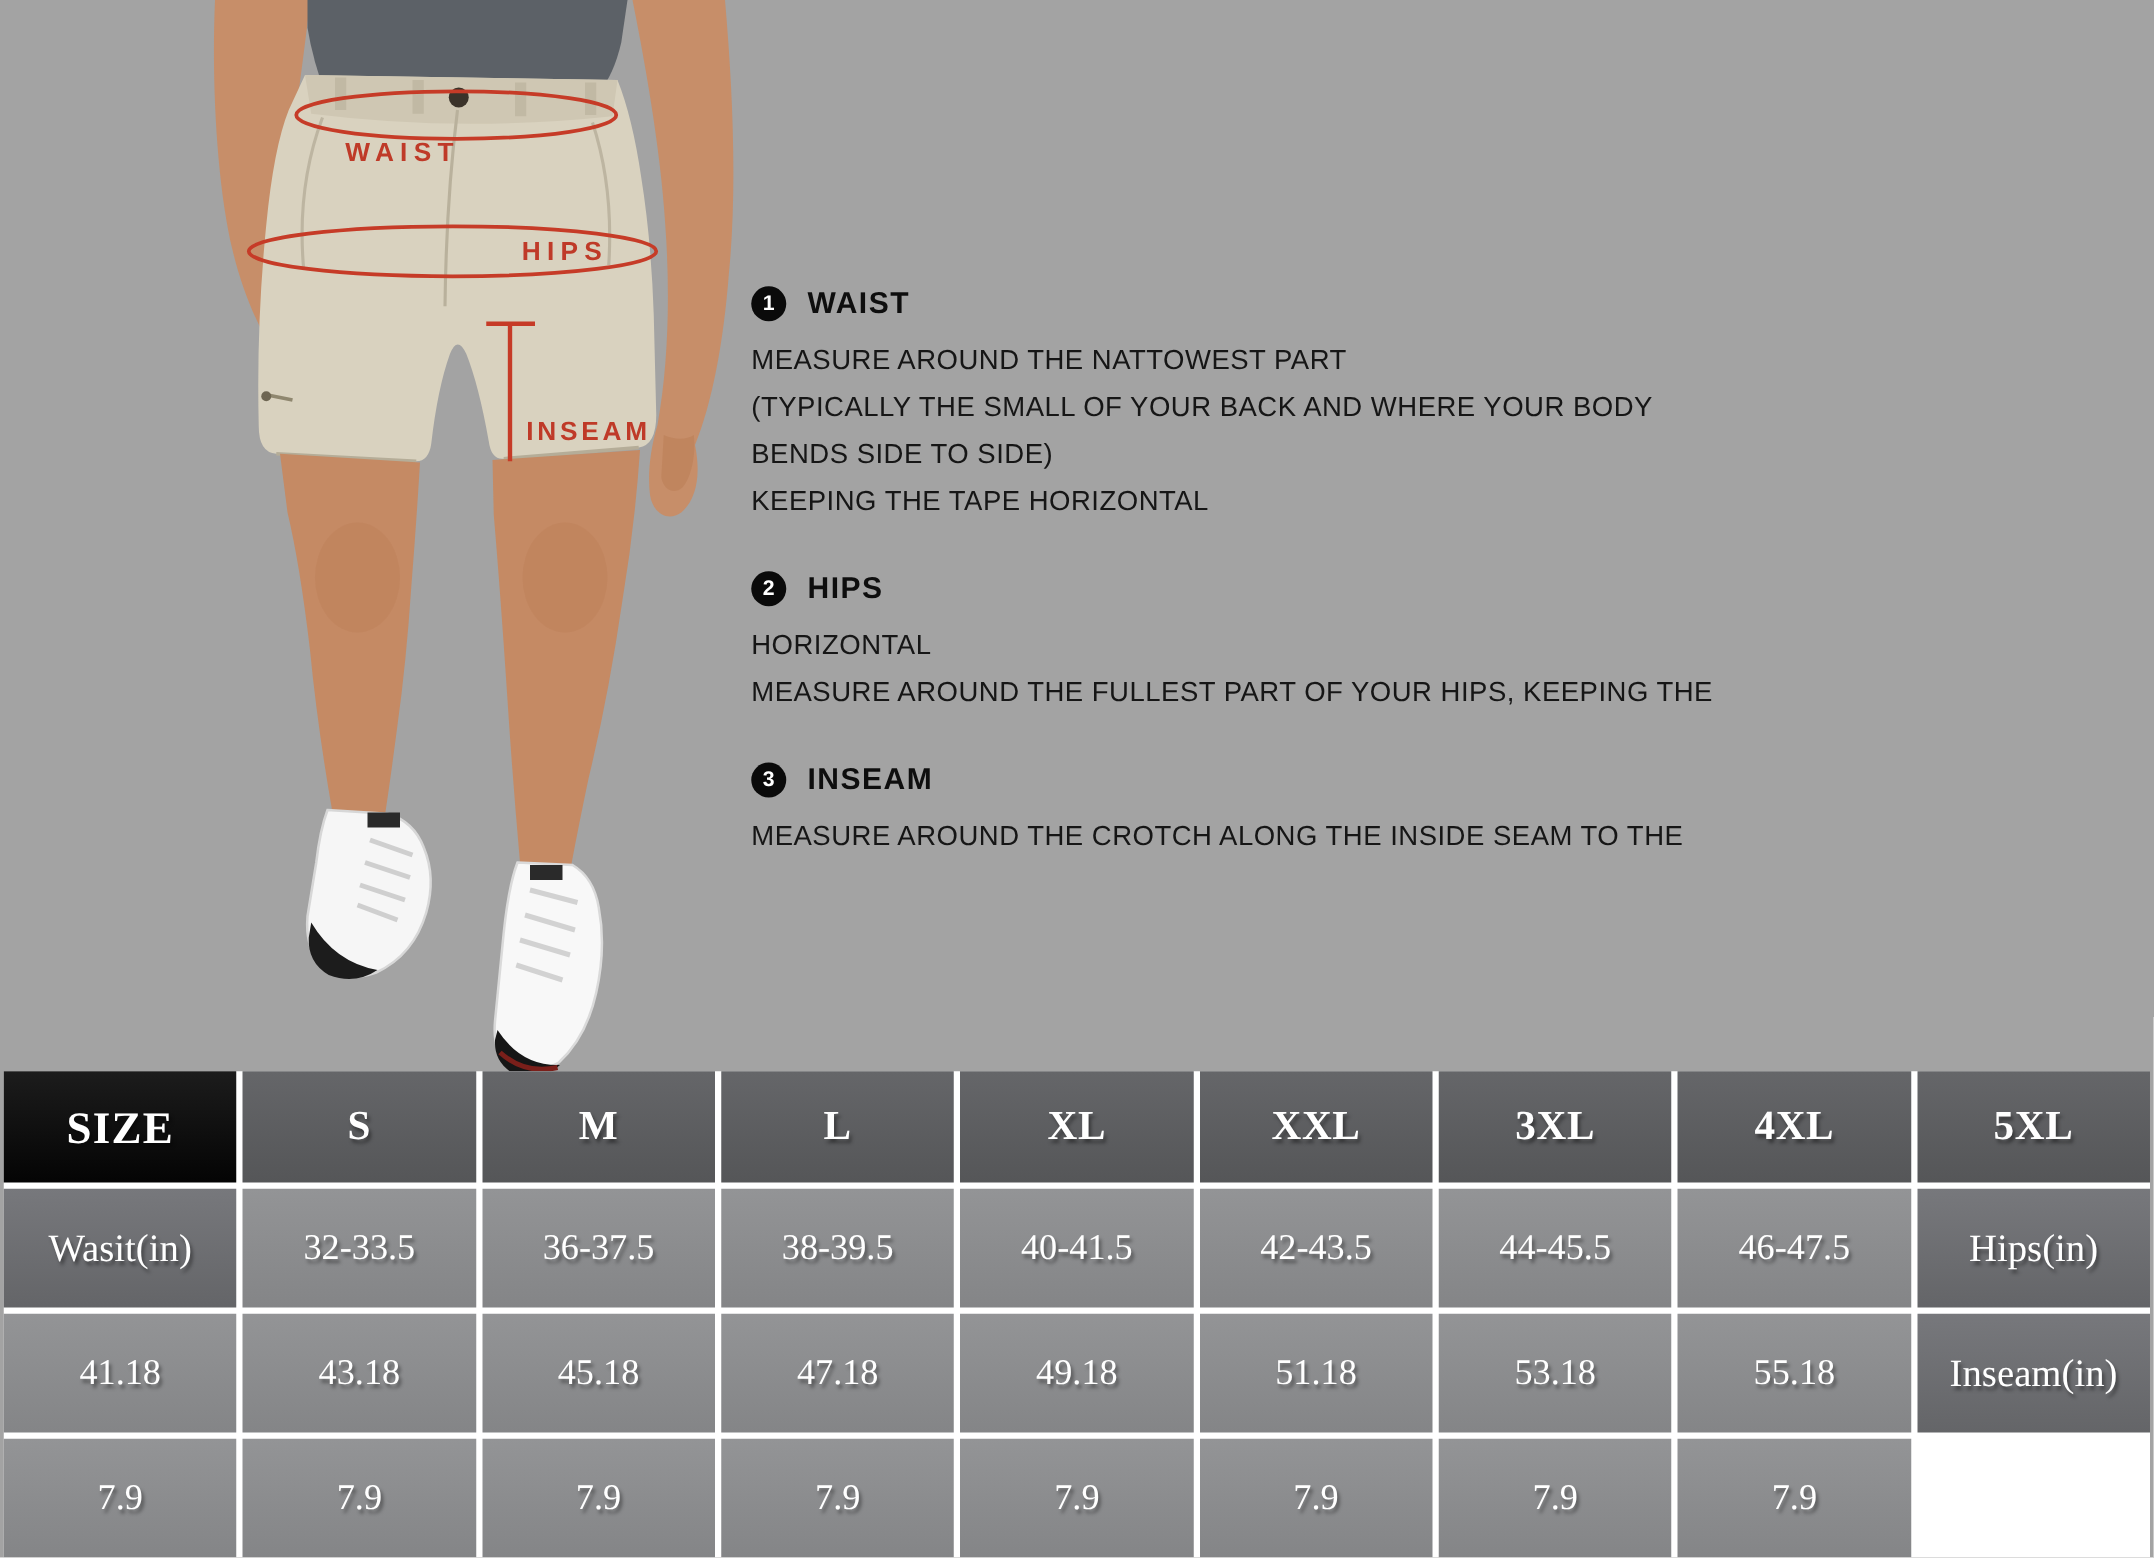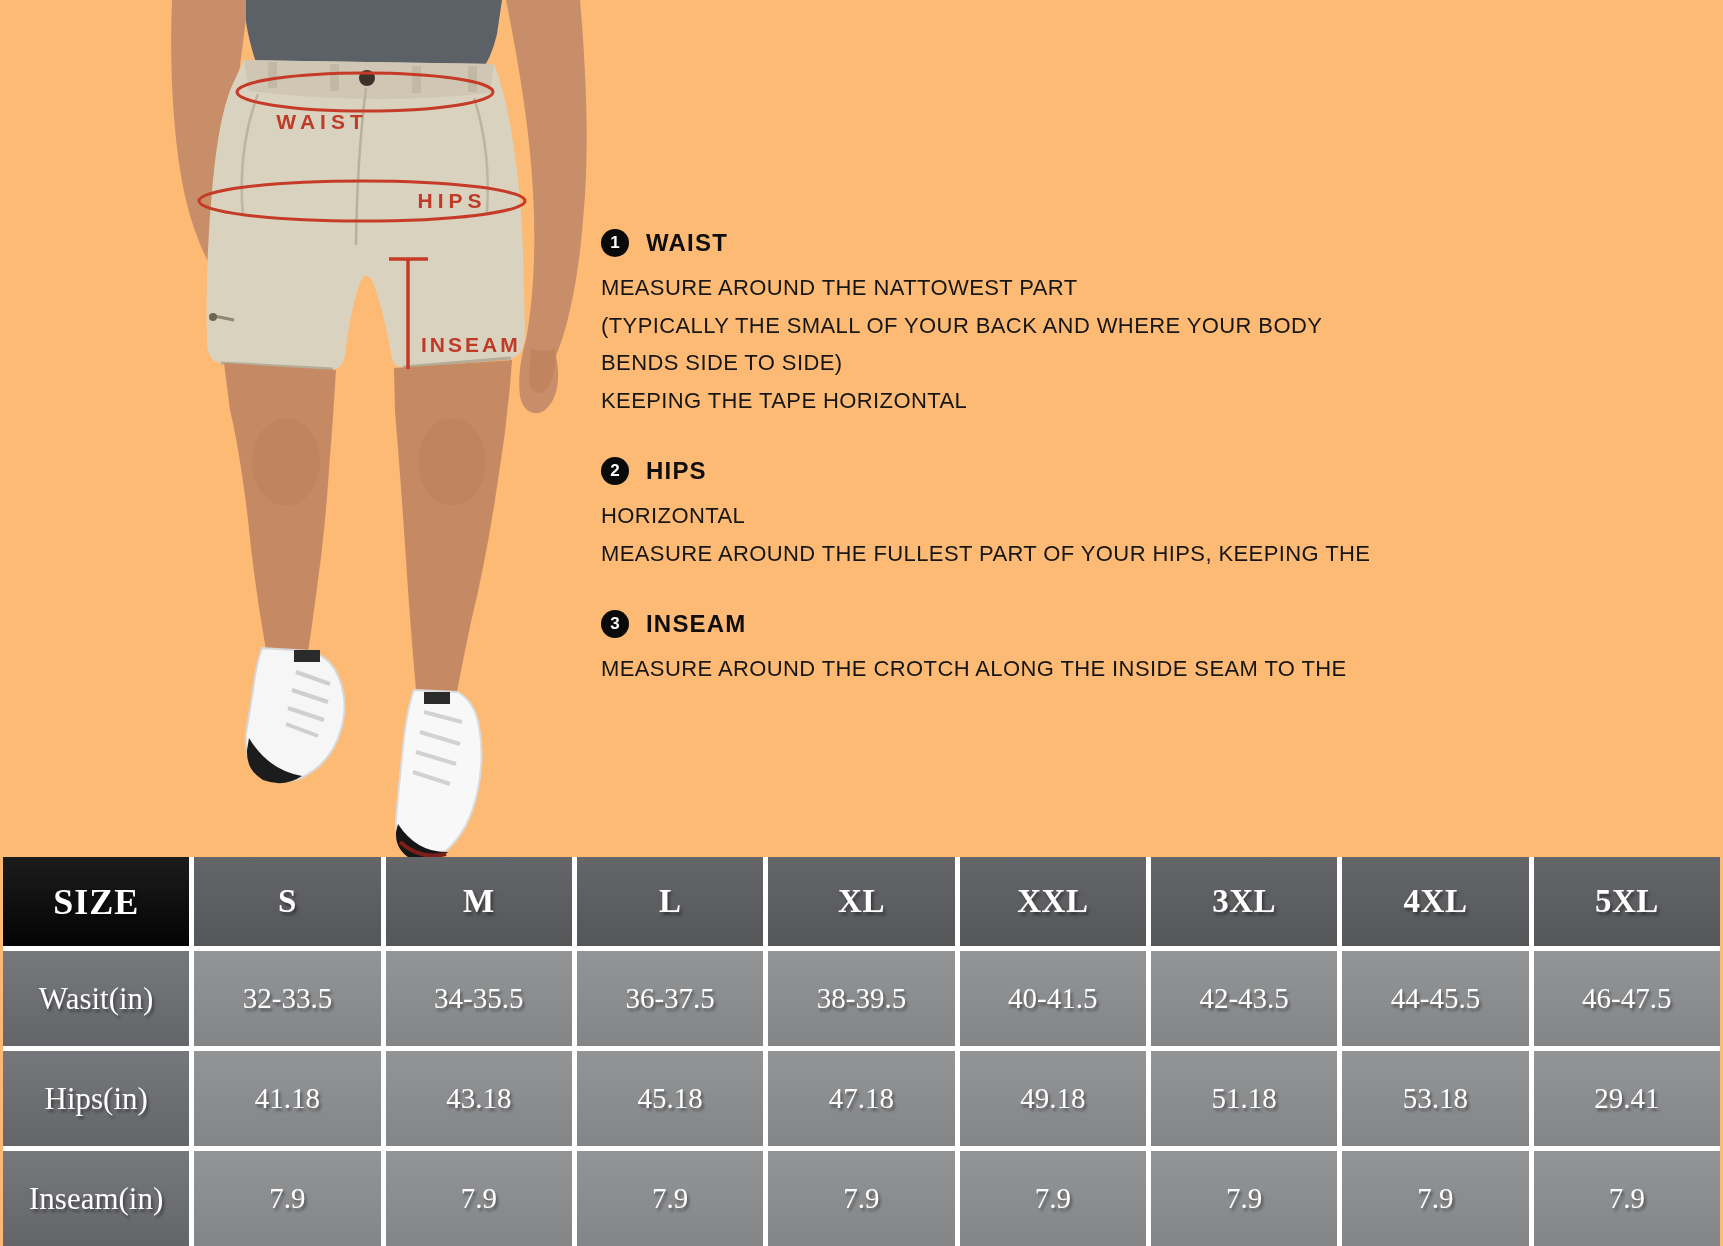--- a/index.html
+++ b/index.html
@@ -1,17 +1,17 @@
 <!DOCTYPE html>
 <html><head>
 <meta charset="utf-8">
 <style>
   html,body{margin:0;padding:0;background:#ffffff;}
   .stage{
-    position:relative;width:1723px;height:1246px;background:#fdba74;
+    position:relative;width:1723px;height:1246px;background:#a3a3a3;
     overflow:hidden;font-family:"Liberation Sans",sans-serif;
   }
 
   
   .photo{position:absolute;left:0;top:0;width:600px;height:860px;}
   .photo svg{display:block;width:600px;height:860px;}
   .ann-label{font-family:"Liberation Sans",sans-serif;font-weight:700;}
 
   
   .instructions{position:absolute;left:601px;top:222px;width:790px;color:#161616;}
@@ -131,36 +131,35 @@
       <div class="cell colhead">S</div>
       <div class="cell colhead">M</div>
       <div class="cell colhead">L</div>
       <div class="cell colhead">XL</div>
       <div class="cell colhead">XXL</div>
       <div class="cell colhead">3XL</div>
       <div class="cell colhead">4XL</div>
       <div class="cell colhead">5XL</div>
       <div class="cell rowlabel">Wasit(in)</div>
       <div class="cell value">32-33.5</div>
-      <div class="cell value">34-35.5</div>
       <div class="cell value">36-37.5</div>
       <div class="cell value">38-39.5</div>
       <div class="cell value">40-41.5</div>
       <div class="cell value">42-43.5</div>
       <div class="cell value">44-45.5</div>
       <div class="cell value">46-47.5</div>
       <div class="cell rowlabel">Hips(in)</div>
       <div class="cell value">41.18</div>
       <div class="cell value">43.18</div>
       <div class="cell value">45.18</div>
       <div class="cell value">47.18</div>
       <div class="cell value">49.18</div>
       <div class="cell value">51.18</div>
       <div class="cell value">53.18</div>
-      <div class="cell value">29.41</div>
+      <div class="cell value">55.18</div>
       <div class="cell rowlabel">Inseam(in)</div>
       <div class="cell value">7.9</div>
       <div class="cell value">7.9</div>
       <div class="cell value">7.9</div>
       <div class="cell value">7.9</div>
       <div class="cell value">7.9</div>
       <div class="cell value">7.9</div>
       <div class="cell value">7.9</div>
       <div class="cell value">7.9</div>
     </div>

